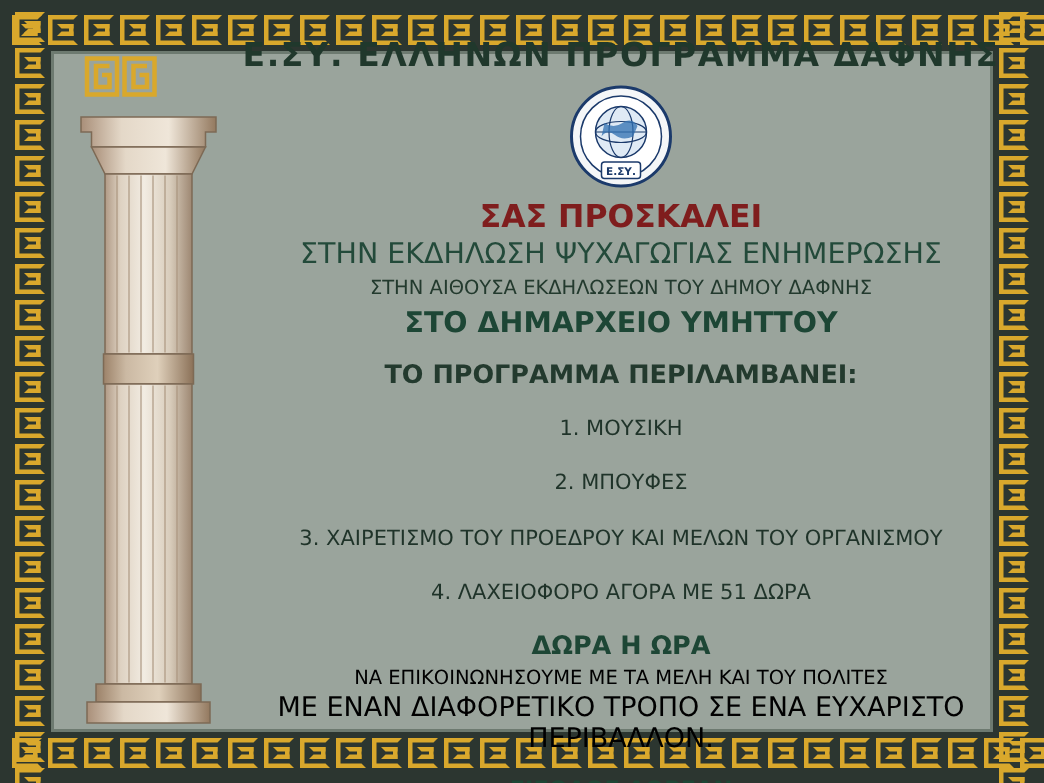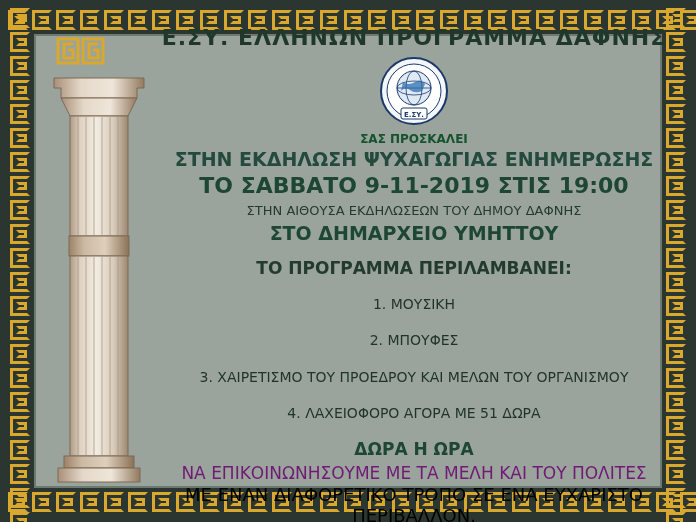--- a/index.html
+++ b/index.html
@@ -119,28 +119,28 @@
     margin: 3px 0 0 0;
   }
 
   .emblem {
     margin: 6px auto 2px auto;
     width: 70px;
     height: 70px;
   }
 
   .t-invite {
-    font-size: 12px;
-    font-weight: 700;
-    color: #14532d;
+    font-size: 21px;
+    font-weight: 700;
+    color: #7f1d1d;
     margin: 6px 0 0 0;
   }
   .t-event {
     font-size: 19px;
-    font-weight: 700;
+    font-weight: 400;
     color: #234a3a;
     margin: 2px 0 0 0;
   }
   .t-date {
     font-size: 22px;
     font-weight: 700;
     color: #1d4635;
     margin: 3px 0 0 0;
   }
   .t-venue1 {
@@ -175,22 +175,22 @@
   }
   .program-list li { margin: 16px; }
 
   .t-closing-title {
     font-size: 17px;
     font-weight: 700;
     color: #1d4635;
     margin: 14px 0 0 0;
   }
   .t-closing1 {
-    font-size: 17px;
-    color: #701a75;
+    font-size: 13px;
+    color: #000000;
     margin: 4px 0 0 0;
   }
   .t-closing2 {
     font-size: 18px;
     color: #000000;
     margin: 1px 0 0 0;
   }
   .t-free {
     font-size: 15px;
     font-weight: 700;
@@ -401,21 +401,20 @@
         <ellipse cx="35" cy="32" rx="8" ry="17" fill="none" stroke="#1b3a6b" stroke-width="0.8"></ellipse>
         <line x1="18" y1="32" x2="52" y2="32" stroke="#1b3a6b" stroke-width="0.8"></line>
         <path d="M24 26 q6 4 12 0 q6 -4 10 2 l-3 7 q-7 3 -12 -1 q-5 -4 -9 1 z" fill="#2f6fb0" opacity="0.75"></path>
         <rect x="22" y="52" width="26" height="11" rx="2" fill="#ffffff" stroke="#1b3a6b" stroke-width="1"></rect>
         <text x="35" y="60.5" font-family="DejaVu Sans, sans-serif" font-size="7" font-weight="bold" fill="#1b3a6b" text-anchor="middle">Ε.ΣΥ.</text>
       </svg>
     </div>
 
     <p class="t-invite">ΣΑΣ ΠΡΟΣΚΑΛΕΙ</p>
     <p class="t-event">ΣΤΗΝ ΕΚΔΗΛΩΣΗ ΨΥΧΑΓΩΓΙΑΣ ΕΝΗΜΕΡΩΣΗΣ</p>
-    <p class="t-date">ΤΟ ΣΑΒΒΑΤΟ 9-11-2019 ΣΤΙΣ  19:00</p>
     <p class="t-venue1">ΣΤΗΝ ΑΙΘΟΥΣΑ ΕΚΔΗΛΩΣΕΩΝ ΤΟΥ ΔΗΜΟΥ ΔΑΦΝΗΣ</p>
     <p class="t-venue3">ΣΤΟ ΔΗΜΑΡΧΕΙΟ ΥΜΗΤΤΟΥ</p>
 
     <p class="t-program-title">ΤΟ ΠΡΟΓΡΑΜΜΑ ΠΕΡΙΛΑΜΒΑΝΕΙ:</p>
     <ul class="program-list">
       <li>1.  ΜΟΥΣΙΚΗ</li>
       <li>2.  ΜΠΟΥΦΕΣ</li>
       <li>3.  ΧΑΙΡΕΤΙΣΜΟ ΤΟΥ ΠΡΟΕΔΡΟΥ ΚΑΙ ΜΕΛΩΝ ΤΟΥ ΟΡΓΑΝΙΣΜΟΥ</li>
       <li>4. ΛΑΧΕΙΟΦΟΡΟ ΑΓΟΡΑ ΜΕ 51 ΔΩΡΑ</li>
     </ul>

